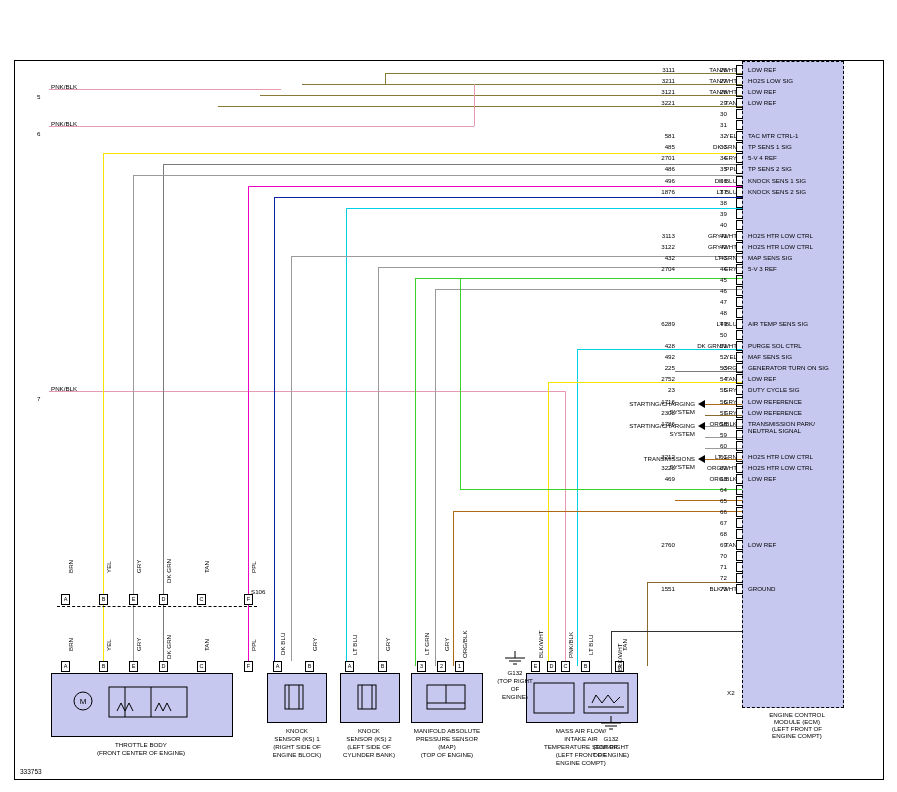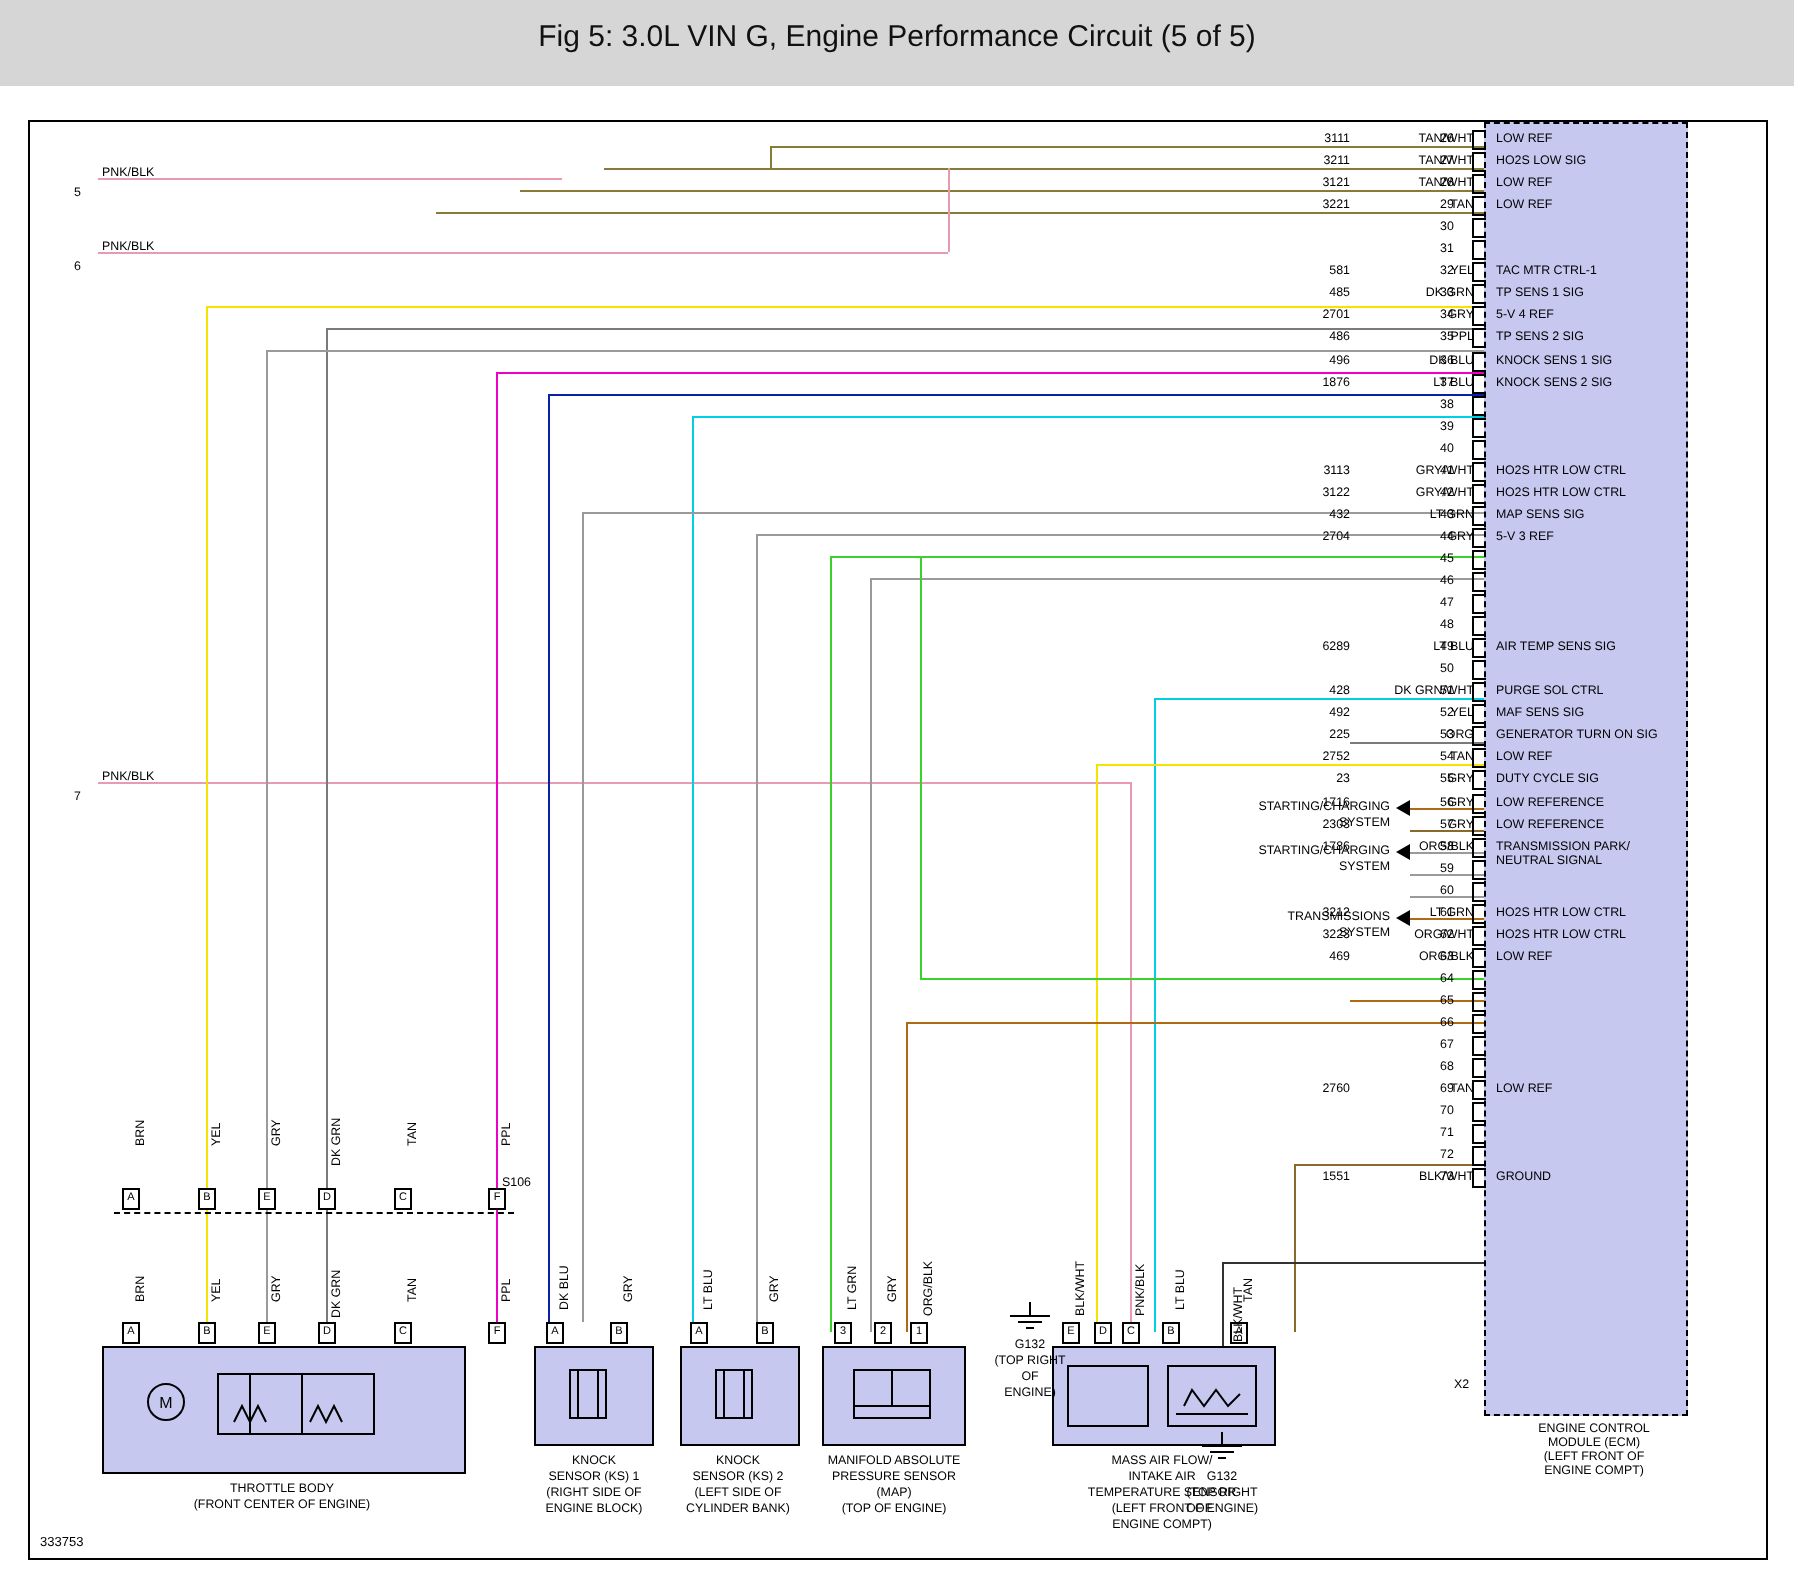--- a/index.html
+++ b/index.html
@@ -20,23 +20,20 @@
   .cterm{position:absolute;width:7px;height:9px;border:1px solid #000;background:#fff;font-size:5.5px;text-align:center;line-height:9px;}
   #footer{position:absolute;left:20px;top:768px;font-size:6.5px;color:#000;}
   .arrow{position:absolute;width:0;height:0;border-top:4px solid transparent;border-bottom:4px solid transparent;border-right:7px solid #000;}
   .dashrow{position:absolute;border-top:1px dashed #000;}
 </style>
 </head>
 <body>
 
 <div id="page">
 
-  <div id="titlebar">
-    <div id="title">Fig 5: 3.0L VIN G, Engine Performance Circuit (5 of 5)</div>
-  </div>
 
   <div id="canvas">
 
     <div class="ecm" style="left:727px;top:0px;width:100px;height:645px;"></div>
     <div class="lbl c" style="left:742px;top:650px;width:80px;">ENGINE CONTROL</div>
     <div class="lbl c" style="left:742px;top:657px;width:80px;">MODULE (ECM)</div>
     <div class="lbl c" style="left:742px;top:664px;width:80px;">(LEFT FRONT OF</div>
     <div class="lbl c" style="left:742px;top:671px;width:80px;">ENGINE COMPT)</div>
     <div class="lbl" style="left:712px;top:628px;">X2</div>
 

